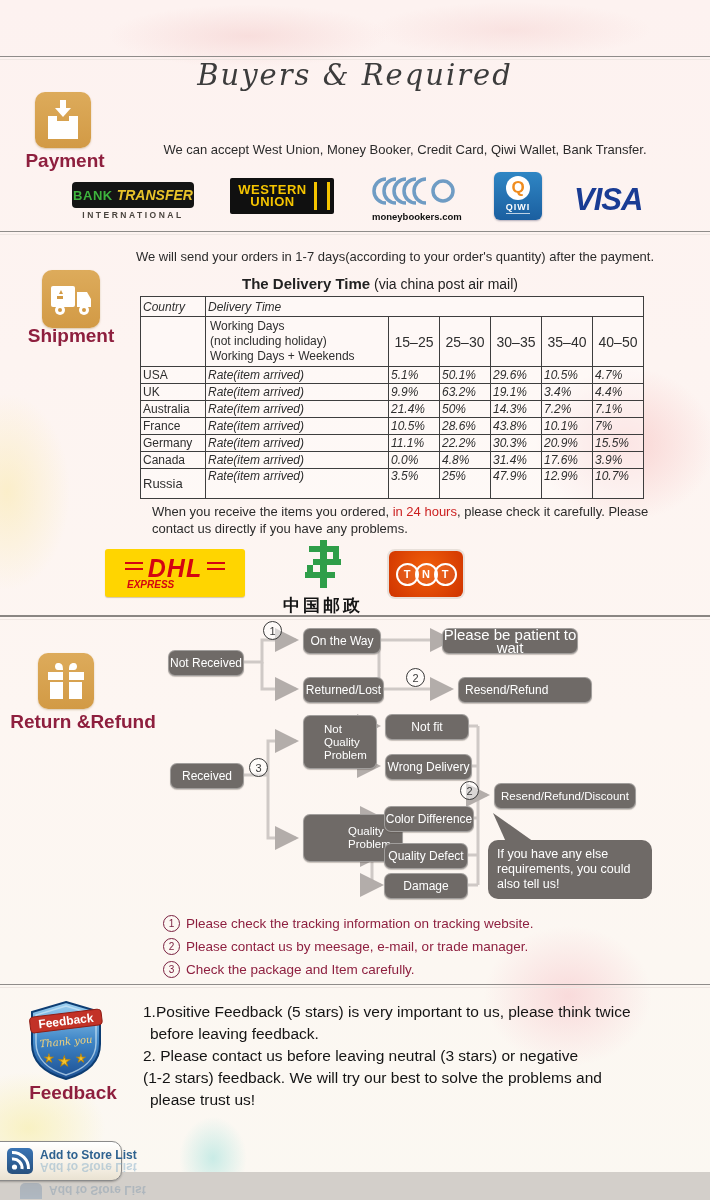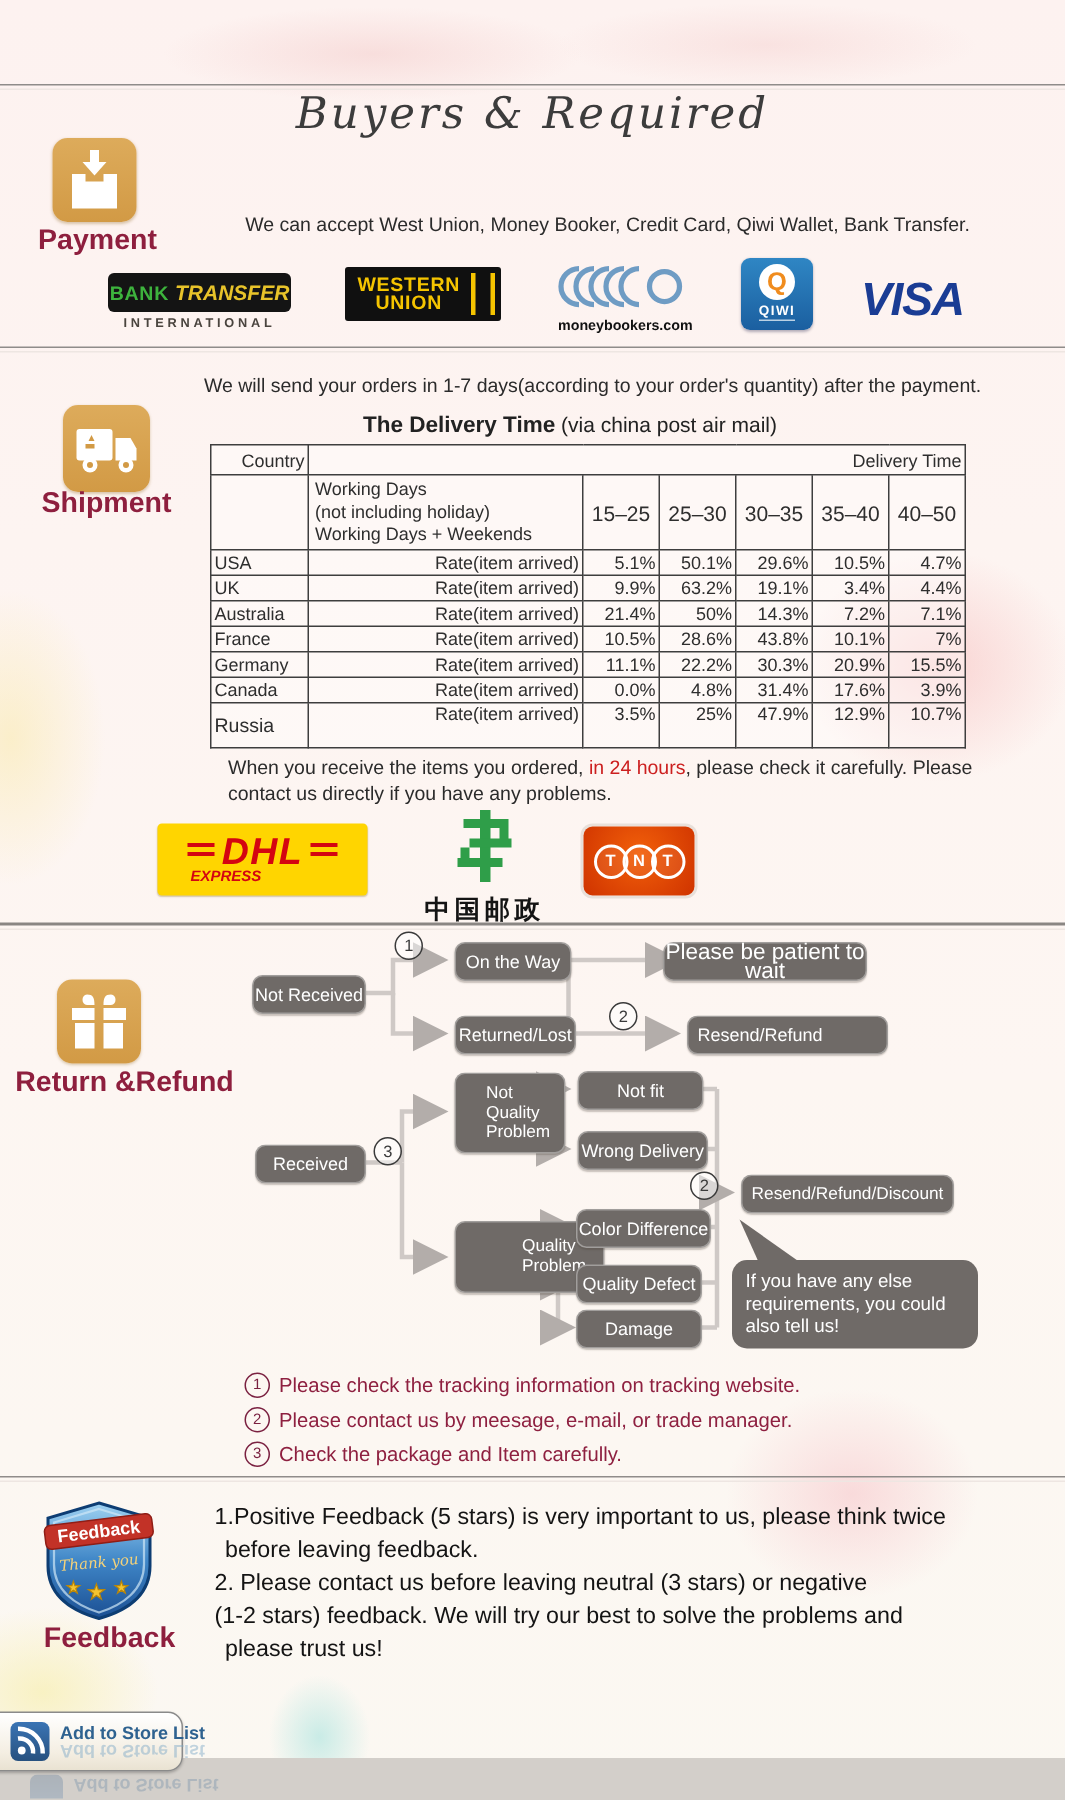--- a/index.html
+++ b/index.html
@@ -33,21 +33,21 @@
   .mb-name{font-size:9.5px;font-weight:bold;color:#111;text-align:center;margin-top:1px;}
   .qiwi-box{width:48px;height:48px;border-radius:6px;background:linear-gradient(180deg,#2f86c4,#1b5fa0);
     display:flex;flex-direction:column;align-items:center;box-shadow:0 1px 2px rgba(0,0,50,.3);}
   .qiwi-q{width:24px;height:24px;border-radius:50%;background:#fff;color:#f08c1e;font-weight:bold;font-size:17px;
     display:flex;align-items:center;justify-content:center;margin-top:4px;}
   .qiwi-name{color:#fff;font-size:9px;font-weight:bold;margin-top:2px;letter-spacing:1px;border-bottom:1px solid rgba(255,255,255,.7);padding-bottom:1px;}
   .visa{color:#1a3c94;font-weight:800;font-style:italic;font-size:31px;letter-spacing:-1px;}
   
   table.dt{border-collapse:collapse;background:rgba(255,255,255,.4);}
   table.dt td,table.dt th{border:1px solid #3e3e3e;color:#2e2e2e;font-weight:normal;font-size:12px;padding:0 2px;}
-  .dt .ctr{text-align:right;}
+  .dt .ctr{text-align:left;font-style:italic;}
   .dt .rng{font-size:14px;text-align:center;}
   .dt .wd{font-size:12px;line-height:15px;padding-left:4px;}
   .red{color:#cc1f1f;}
   
   .dhl-box{width:140px;height:48px;background:#ffd500;border-radius:3px;display:flex;flex-direction:column;
     align-items:center;justify-content:center;box-shadow:0 1px 1px rgba(120,90,0,.3);}
   .dhl-word{color:#d40511;font-weight:800;font-style:italic;font-size:25px;line-height:22px;letter-spacing:1px;
     display:flex;align-items:center;gap:5px;}
   .dhl-word::before,.dhl-word::after{content:"";width:18px;height:11px;
     background:repeating-linear-gradient(180deg,#d40511 0 2.5px,transparent 2.5px 6px);}

